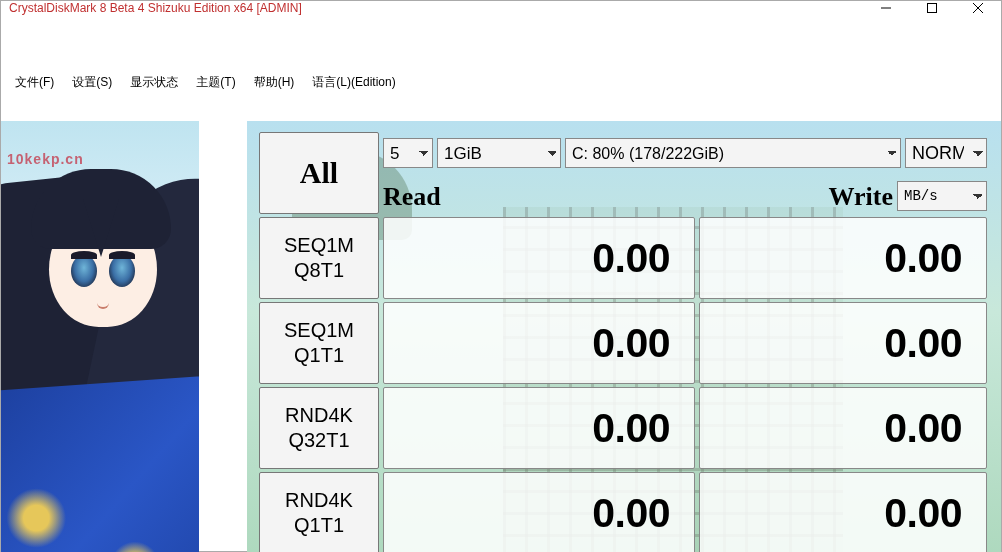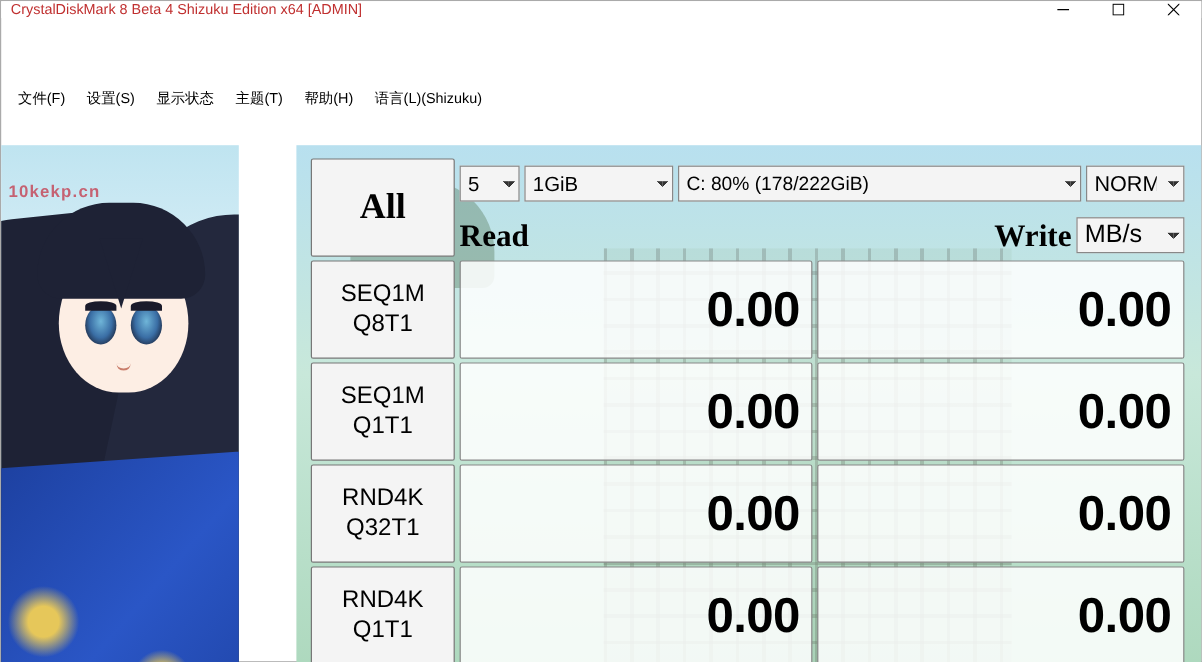--- a/index.html
+++ b/index.html
@@ -36,25 +36,25 @@
 .gtable { width: 100%; border-collapse: separate; border-spacing: 4px 3px; position: relative; z-index: 2; }
 .cell { background: rgba(255,255,255,0.85); border: 1px solid #888; border-radius: 2px; height: 82px; text-align: center; vertical-align: middle; }
 .cell.btn { background: #f4f4f4; border: 1px solid #777; }
 .all-btn { font-size: 30px; font-weight: bold; font-family: Georgia, serif; cursor: pointer; }
 .sel-cell { display: flex; gap: 4px; align-items: center; height: 100%; }
 select.drop { height: 30px; border: 1px solid #888; background: #f4f4f4; font-size: 17px; padding: 0 22px 0 6px; appearance: none; -webkit-appearance: none; background-image: linear-gradient(45deg, transparent 50%, #333 50%), linear-gradient(135deg, #333 50%, transparent 50%); background-repeat: no-repeat; background-position: right 8px top 12px, right 3px top 12px; background-size: 5px 5px, 5px 5px; cursor: pointer; }
 .drop.count { width: 50px; }
 .drop.size { width: 124px; }
 .drop.drive { flex: 1; font-size: 16px; }
 .drop.norm { width: 82px; font-size: 18px; }
-.drop.unit { width: 82px; font-size: 21px; }
+.drop.unit { width: 82px; font-size: 14px; font-family: Liberation Mono, monospace; }
 .col-hdr { font-size: 26px; font-weight: bold; font-family: Georgia, serif; padding-top: 2px; }
 .col-hdr.write { text-align: right; }
 .test-label { font-size: 20px; font-weight: normal; line-height: 1.25; cursor: pointer; }
-.val { font-size: 41px; font-weight: bold; text-align: right; padding-right: 10px; letter-spacing: -0.5px; }
+.val { font-size: 41px; font-weight: bold; text-align: right; padding-right: 24px; letter-spacing: -0.5px; }
 .footer-row .cell { height: 30px; }
 .row1-ctrl { height: 42px; }
 </style>
 </head>
 <body>
 
 <div class="window">
   <div class="titlebar">
     <div class="titlebar-title">CrystalDiskMark 8 Beta 4 Shizuku Edition x64 [ADMIN]</div>
     <div class="win-controls">
@@ -75,21 +75,21 @@
         </div>
     </div>
   </div>
 
   <div class="menubar">
     <div class="menu-item">文件(F)</div>
     <div class="menu-item">设置(S)</div>
     <div class="menu-item">显示状态</div>
     <div class="menu-item">主题(T)</div>
     <div class="menu-item">帮助(H)</div>
-    <div class="menu-item">语言(L)(Shizuku)</div>
+    <div class="menu-item">语言(L)(Edition)</div>
   </div>
 
   <div class="client">
     <div class="illust">
       <div class="hill"></div>
       <div class="hair-back"></div>
         <div class="hair-back2"></div>
       <div class="kimono"></div>
       <div class="face">
           <div class="eye left"></div>

